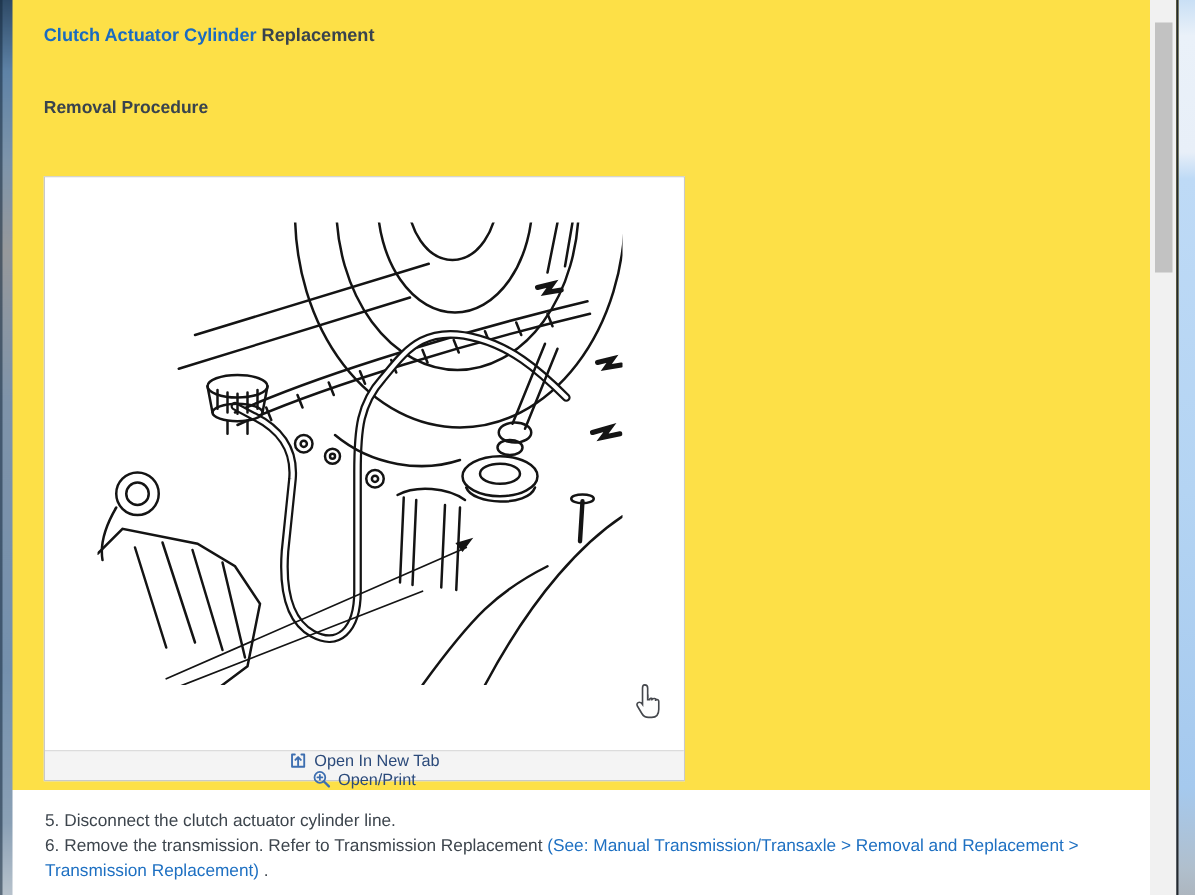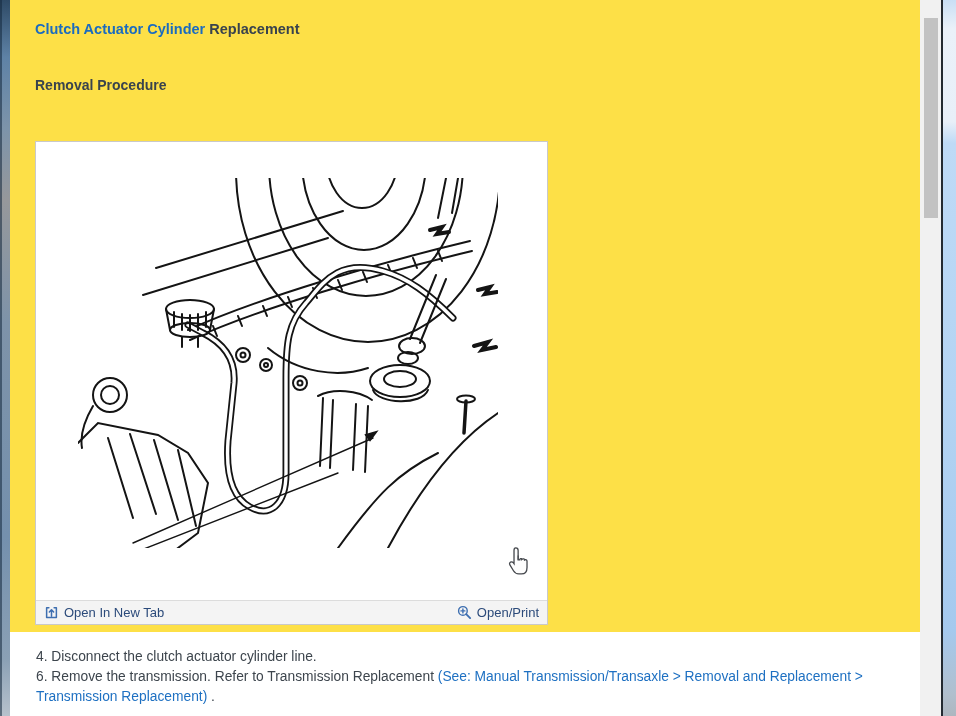--- a/index.html
+++ b/index.html
@@ -26,21 +26,21 @@
   .page-title .tlink { color:#1a6bc0; }
   .subtitle { position:absolute; left:35px; top:62px; font-size:14px; font-weight:bold; color:#39434d;margin-top:15px; }
 
   
   .panel { position:absolute; left:35px; top:141px; width:513px; height:484px;
            border:1px solid #c9c9c9; background:#fff; }
   .panel-image { position:absolute; left:0; top:0; width:511px; height:459px; background:#fff; overflow:hidden; cursor:pointer; }
   .panel-image svg.drawing { position:absolute; left:42px; top:36px; }
   .panel-footer { position:absolute; left:0; bottom:0; width:511px; height:24px;
     background:#f4f4f4; border-top:1px solid #dcdcdc;
-    display:flex; align-items:center; justify-content:space-between; padding:0 8px; }
+    display:flex; align-items:center; justify-content:space-between; padding:0 8px;flex-direction:column; }
   .foot-link { display:flex; align-items:center; gap:5px; color:#2b4a7a; font-size:13px; cursor:pointer; }
   .foot-link svg { display:block; }
 
   .cursor-hand { position:absolute; left:470px; top:402px; width:26px; height:36px; }
 
   
   .steps { position:absolute; left:36px; top:647px; width:858px; font-size:13.8px;
            line-height:20px; color:#3d454d; }
   .steps .link { color:#1e70c2; cursor:pointer; }
   .step-row { white-space:normal; }
@@ -146,21 +146,21 @@
           <path d="M6.3,4.2 v4.2 M4.2,6.3 h4.2"></path>
           <path d="M9.8,9.8 L14,14" stroke-width="2"></path>
         </svg>
         <span>Open/Print</span>
       </div>
     </div>
   </div>
 
   <div class="steps">
     <div class="step-row">
-      <span>4. Disconnect the clutch actuator cylinder line.</span>
+      <span>5. Disconnect the clutch actuator cylinder line.</span>
     </div>
     <div class="step-row">
       <span>6. Remove the transmission. Refer to Transmission Replacement </span><span class="link">(See: Manual Transmission/Transaxle &gt; Removal and Replacement &gt; Transmission Replacement)</span><span> .</span>
     </div>
   </div>
 
   <div class="scrollbar">
     <div class="scroll-thumb"></div>
   </div>
   <div class="dark-split"></div>

